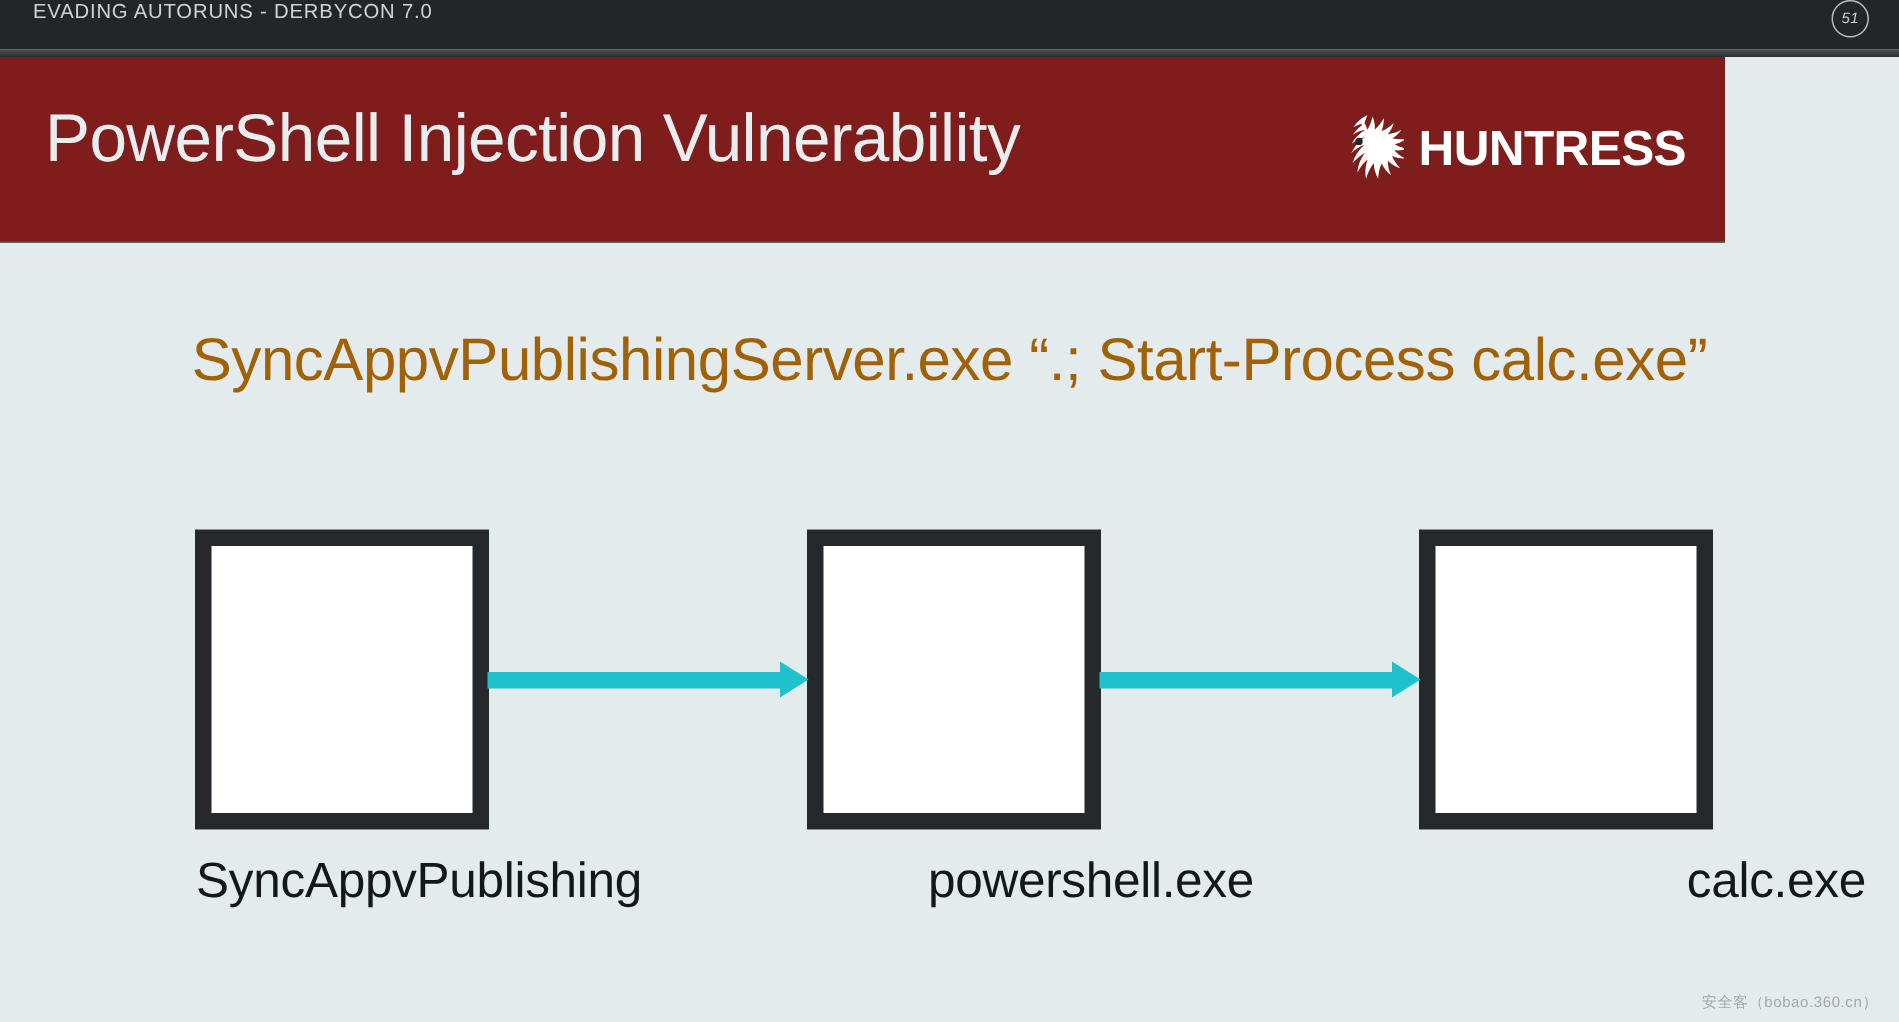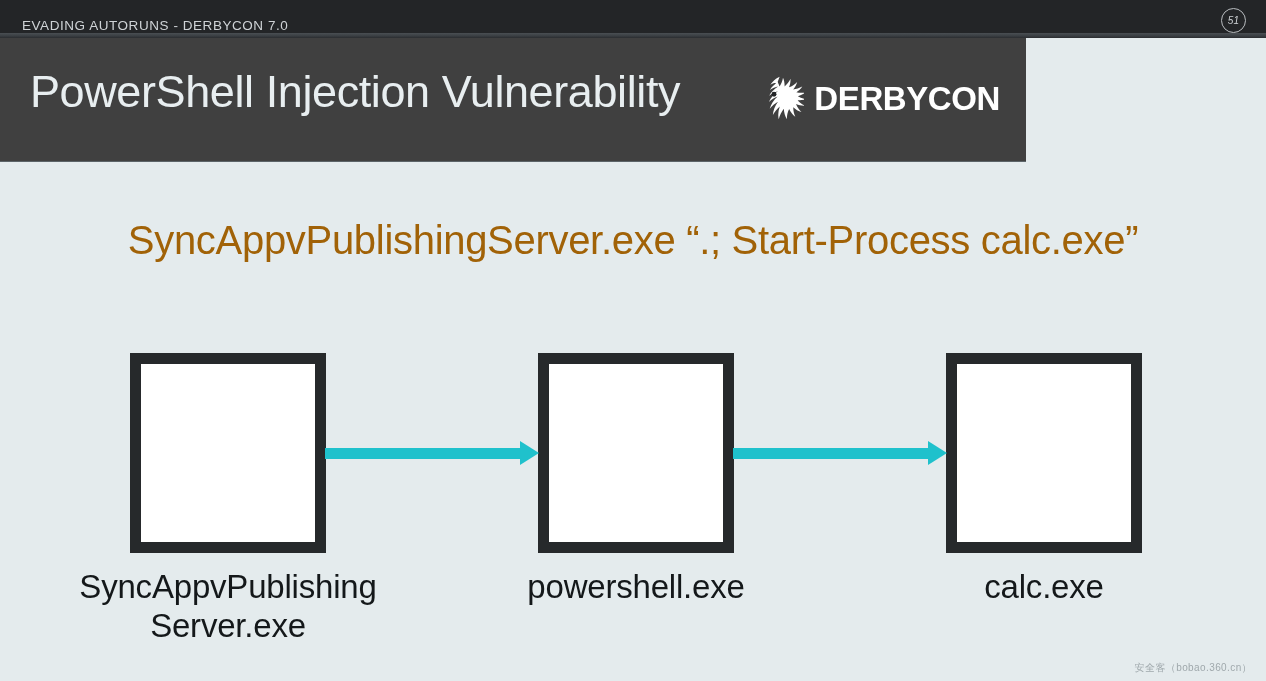--- a/index.html
+++ b/index.html
@@ -16,21 +16,21 @@
   }
 
   
   .topbar {
     position: absolute;
     left: 0; top: 0;
     width: 1266px;
     height: 33px;
     background: #232527;
     display: flex;
-    align-items: flex-end;
+    align-items: flex-start;
     box-sizing: border-box;
     padding: 0 14px 0 22px;
   }
   .topbar-title {
     color: #cfd3d6;
     font-size: 13.5px;
     letter-spacing: 0.55px;
     font-weight: 400;
     white-space: nowrap;
   }
@@ -55,23 +55,23 @@
     left: 0; top: 33px;
     width: 1266px;
     height: 5px;
     background: linear-gradient(to bottom, #4a4f53 0%, #3b4044 55%, #2a2d30 100%);
   }
 
   
   .title-band {
     position: absolute;
     left: 0; top: 38px;
-    width: 1026px;
+    width: 1150px;
     height: 124px;
-    background: #404040;
+    background: #7f1d1d;
     border-bottom: 1px solid #5c6468;
     box-sizing: border-box;
   }
   .slide-title {
     position: absolute;
     left: 30px;
     top: 28px;
     color: #e8eef0;
     font-size: 45px;
     font-weight: 400;
@@ -170,21 +170,21 @@
   .arrow-1 .arrow-shaft { width: 196px; }
   .arrow-1 .arrow-head { left: 195px; }
   .arrow-2 { left: 733px; width: 215px; }
   .arrow-2 .arrow-shaft { width: 196px; }
   .arrow-2 .arrow-head { left: 195px; }
 
   
   .proc-label {
     position: absolute;
     top: 405px;
-    text-align: center;
+    text-align: right;
     color: #14181a;
     font-size: 33px;
     font-weight: 400;
     line-height: 1.18;
     letter-spacing: -0.2px;
   }
   .label-1 { left: 28px;  width: 400px; }
   .label-2 { left: 436px; width: 400px; }
   .label-3 { left: 844px; width: 400px; }
   .proc-label .line2 { display: block; }
@@ -214,21 +214,21 @@
 <div class="title-band">
   <div class="slide-title">PowerShell Injection Vulnerability</div>
 
   <div class="brand-logo">
     <svg class="brand-mark" viewBox="0 0 64 64">
       <g fill="#ffffff">
         <path d="M31.5 3.5c-5.4 2.6-9.6 6.4-12.4 10.9 3.3-2 6.9-3.3 10.7-3.8-4.8 2.6-8.6 6.2-11.3 10.6 3.4-2.3 7.1-3.8 11-4.5-5.3 3.2-9.3 7.4-11.9 12.3 3.5-2.8 7.4-4.8 11.6-6-5.6 4-9.6 8.9-12 14.4 3.4-3.2 7.3-5.7 11.6-7.4-5.3 4.9-8.8 10.4-10.5 16.3 3.1-3.8 6.8-6.9 11-9.3-4.1 5.6-6.4 11.6-6.8 17.8 2.3-4.5 5.4-8.4 9.2-11.6-2.1 5.8-2.6 11.6-1.4 17.2 1.3-5.2 3.6-9.9 6.8-14 0.2 5.1 1.6 9.8 4 13.8 0-4.9 1.1-9.5 3.1-13.6 1.9 4.2 4.7 7.7 8.2 10.4-1.9-4.2-2.8-8.5-2.7-12.8 3.1 3.1 6.8 5.3 10.9 6.6-3.3-3.2-5.7-6.8-7.2-10.7 3.8 1.7 7.8 2.4 11.9 2.2-3.9-1.9-7.2-4.4-9.8-7.4 4 0.4 7.9-0.1 11.6-1.4-4.2-0.6-8-2-11.3-4 3.7-0.9 7.1-2.6 10.1-4.9-4.2 0.8-8.3 0.7-12.1-0.2 3.2-2 5.9-4.6 7.9-7.7-3.9 2.2-8 3.5-12.1 3.9 2.5-2.9 4.3-6.3 5.3-10-3.2 3.3-6.9 5.7-10.9 7.2 1.5-3.6 2.2-7.5 2-11.5-2 4.1-4.7 7.5-7.9 10.2 0.2-4-0.5-7.9-2.1-11.6-0.8 4.4-2.4 8.4-4.6 11.8-1.1-3.9-3-7.4-5.6-10.4 0.8 4.3 0.8 8.4 0 12.2z"></path>
       </g>
       <circle cx="24" cy="27" r="3.3" fill="#232527"></circle>
     </svg>
-    <span class="brand-word">DERBYCON</span>
+    <span class="brand-word">HUNTRESS</span>
   </div>
 </div>
 
 <div class="content">
 
   <div class="command-line">SyncAppvPublishingServer.exe “.; Start-Process calc.exe”</div>
 
   <div class="flow">
 
     <div class="proc-box box-1"></div>
@@ -241,21 +241,20 @@
     </div>
 
     <div class="arrow arrow-2">
       <span class="arrow-shaft"></span>
       <span class="arrow-head"></span>
     </div>
   </div>
 
   <div class="proc-label label-1">
     <span>SyncAppvPublishing</span>
-    <span class="line2">Server.exe</span>
   </div>
 
   <div class="proc-label label-2">
     <span>powershell.exe</span>
   </div>
 
   <div class="proc-label label-3">
     <span>calc.exe</span>
   </div>
 

